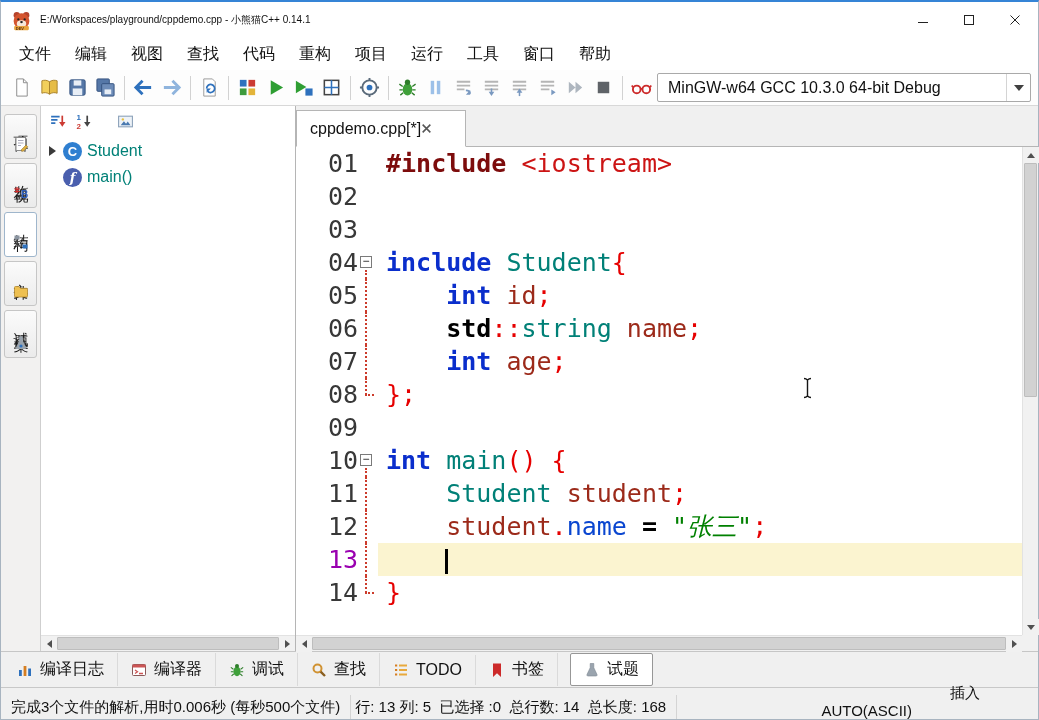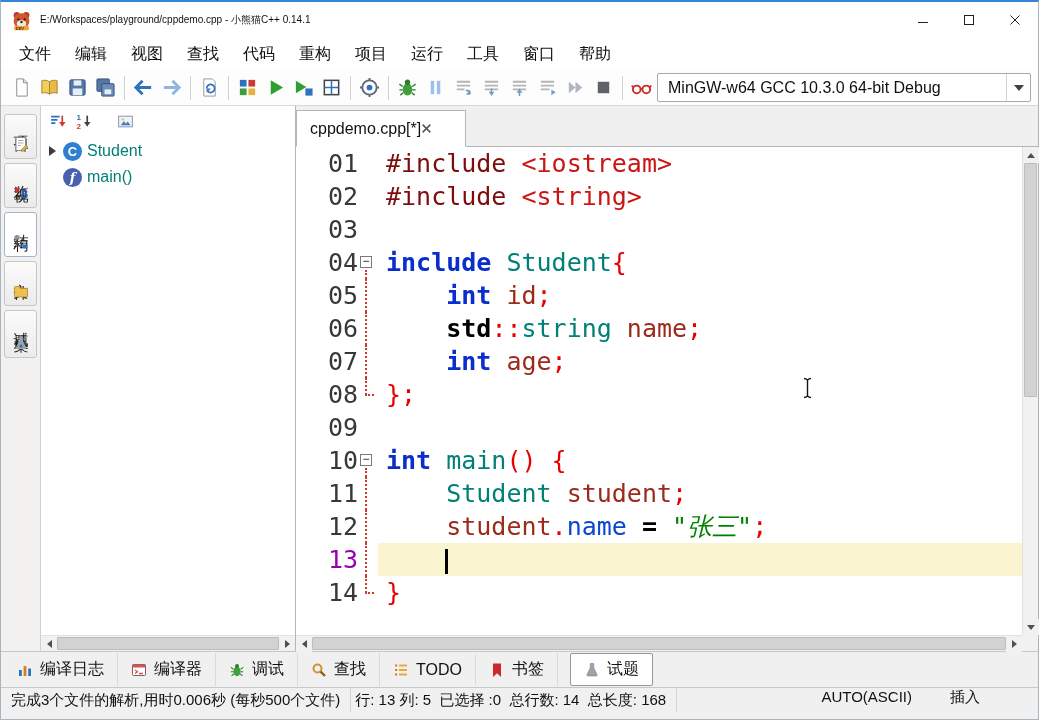--- a/index.html
+++ b/index.html
@@ -78,41 +78,41 @@
   .foldcol{width:20px;flex:none;position:relative;height:100%}
   .fbox{position:absolute;left:2px;top:10px;width:12px;height:12px;border:1px solid #7a7a7a;background:#fff;font-size:12px;line-height:9px;text-align:center;color:#222;font-family:"Liberation Sans",sans-serif}
   .fline{position:absolute;left:7px;width:0;border-left:2px dotted #cc3b2b}
   .fline.below{top:24px;bottom:0}
   .fline.full{top:0;bottom:0}
   .fline.top{top:0;height:17px}
   .ftick{position:absolute;left:7px;top:16px;width:9px;border-top:2px dotted #cc3b2b}
   .codetxt{flex:1;white-space:pre;line-height:33px;height:33px;padding-left:8px}
   .codetxt.curline{background:#fbf4d0}
   .tok-pln{color:#000}
-  .tok-pre{color:#7d0c0c;font-weight:normal}
+  .tok-pre{color:#7d0c0c;font-weight:bold}
   .tok-inc{color:#cc1414}
   .tok-kw{color:#0a2ecc;font-weight:bold}
   .tok-type{color:#008077}
   .tok-ns{color:#000;font-weight:bold}
   .tok-var{color:#9c2a1a}
   .tok-mem{color:#0a46d0}
   .tok-op{color:#000;font-weight:bold}
   .tok-str{color:#008000}
   .tok-strcjk{color:#008000;font-family:"DejaVu Serif",serif;font-style:italic}
   .tok-sym{color:#e60000}
   .caret{display:inline-block;width:3px;height:25px;background:#000;vertical-align:middle;margin-left:-1px}
   .scroll-corner{position:absolute;right:0;bottom:0;width:16px;height:16px;background:#f1f1f1}
 
   
   .bottom-tabs{height:36px;flex:none;background:#f0f0f0;border-top:1px solid #c6c6c6;display:flex;align-items:center;padding:0 3px}
   .btab{display:flex;align-items:center;gap:7px;padding:6px 13px;font-size:16px;border-right:1px solid #dadada;white-space:pre}
   .btab.selected{background:#fff;border:1px solid #979797;border-radius:2px;margin:0 7px 0 12px;padding:5px 13px}
 
   
-  .statusbar{height:32px;flex:none;background:#f0f0f0;border-top:1px solid #c8c8c8;display:flex;align-items:flex-start;font-size:15px;padding:0 6px}
+  .statusbar{height:32px;flex:none;background:#f0f0f0;border-top:1px solid #c8c8c8;display:flex;align-items:flex-end;font-size:15px;padding:0 6px}
   .statusbar span{white-space:pre}
   .sb-panel{height:24px;display:flex;align-items:center;padding:0 10px 0 4px;border-right:1px solid #d4d4d4}
   .sb-enc{margin-left:auto}
   .sb-mode{margin:0 52px 16px 38px}
 
   .mouse-cursor{position:absolute;left:800px;top:375px;z-index:60;pointer-events:none}
 </style>
 </head>
 <body>
 
@@ -423,21 +423,20 @@
       <div class="editor">
         <div class="lines">
             <div class="line">
               <span class="lnum">01</span>
               <span class="foldcol"></span>
               <span class="codetxt"><span class="tok-pre">#include</span><span class="tok-pln"> </span><span class="tok-inc">&lt;iostream&gt;</span></span>
             </div>
             <div class="line">
               <span class="lnum">02</span>
               <span class="foldcol"></span>
-              <span class="codetxt"><span class="tok-pre">#include</span><span class="tok-pln"> </span><span class="tok-inc">&lt;string&gt;</span></span>
             </div>
             <div class="line">
               <span class="lnum">03</span>
               <span class="foldcol"></span>
               <span class="codetxt"></span>
             </div>
             <div class="line">
               <span class="lnum">04</span>
               <span class="foldcol">
                 <span class="fbox">−</span>

